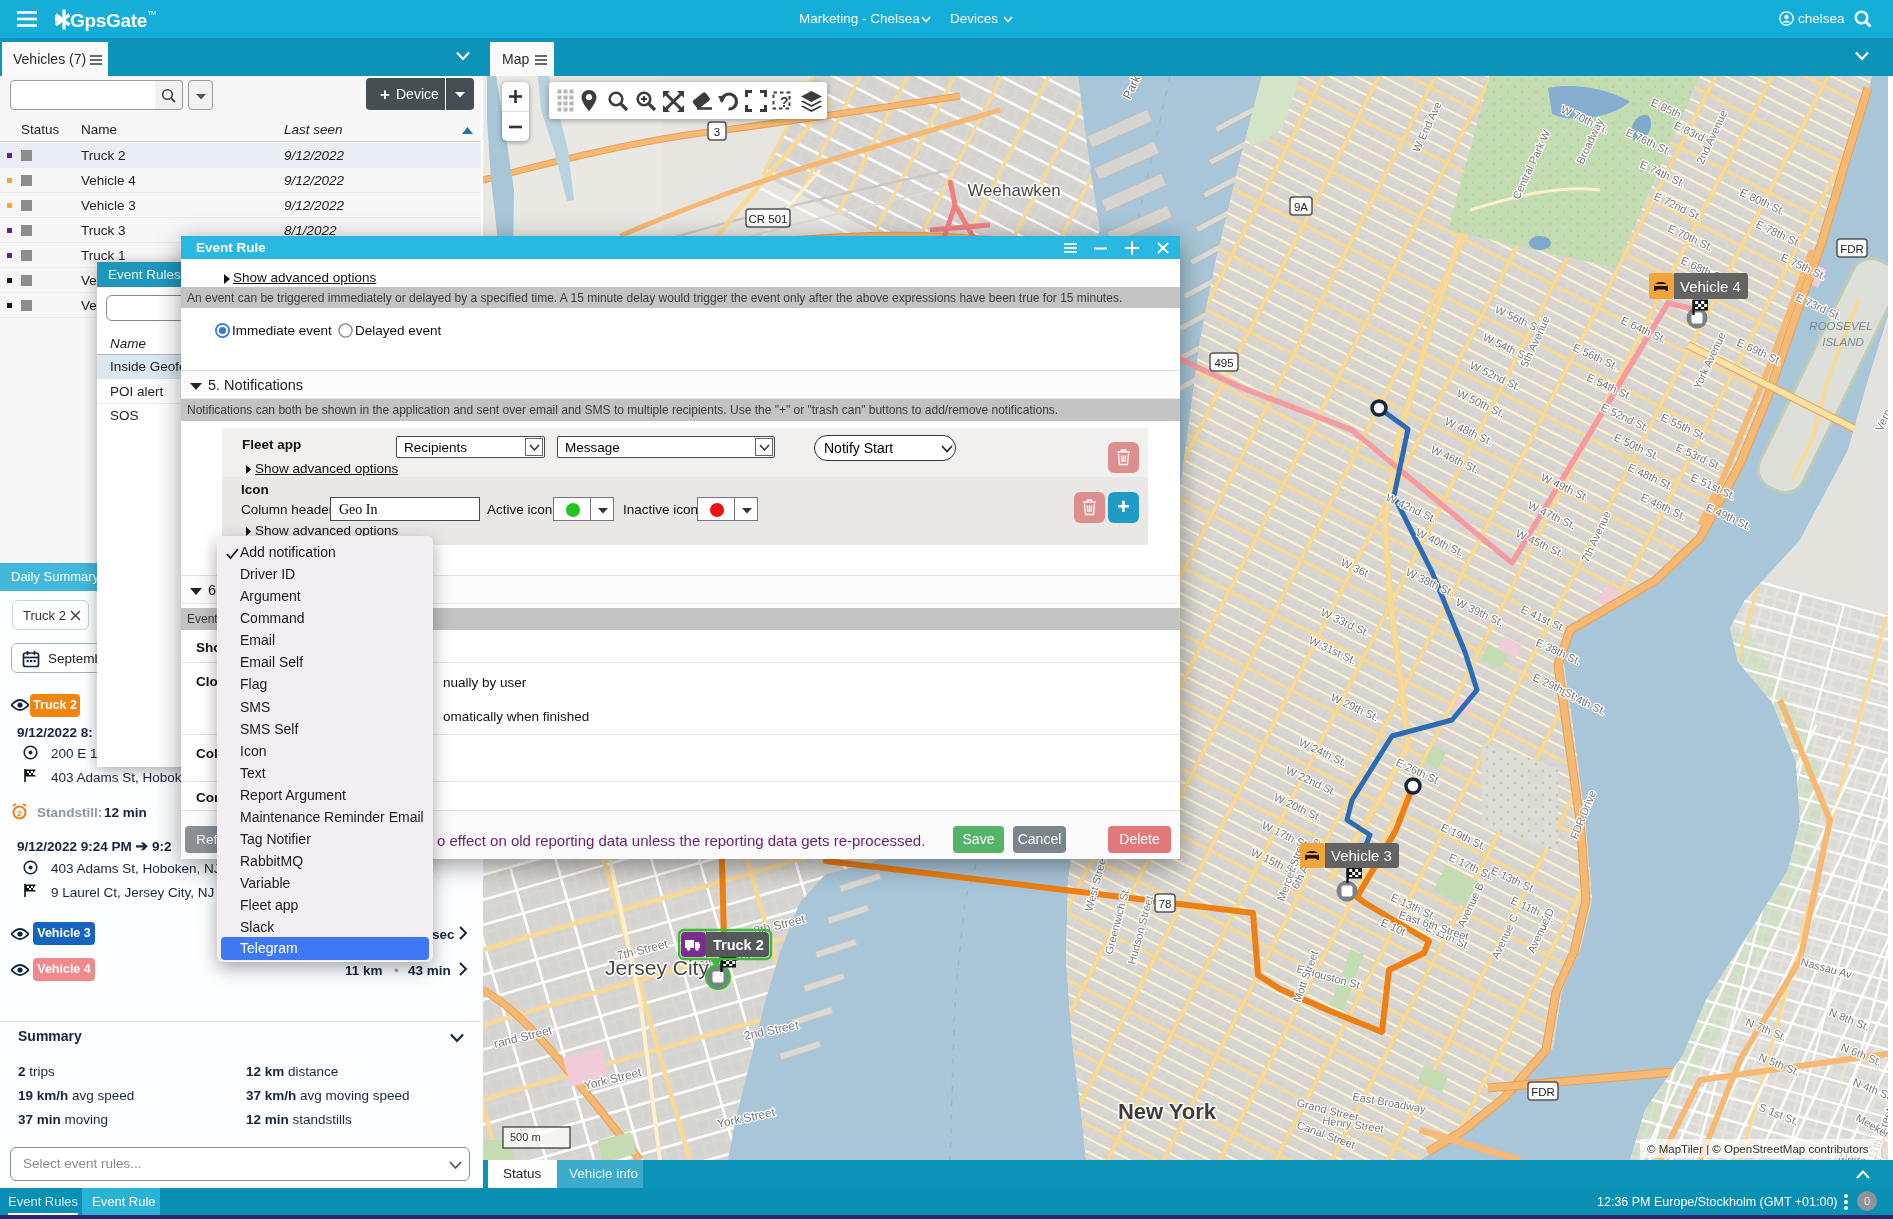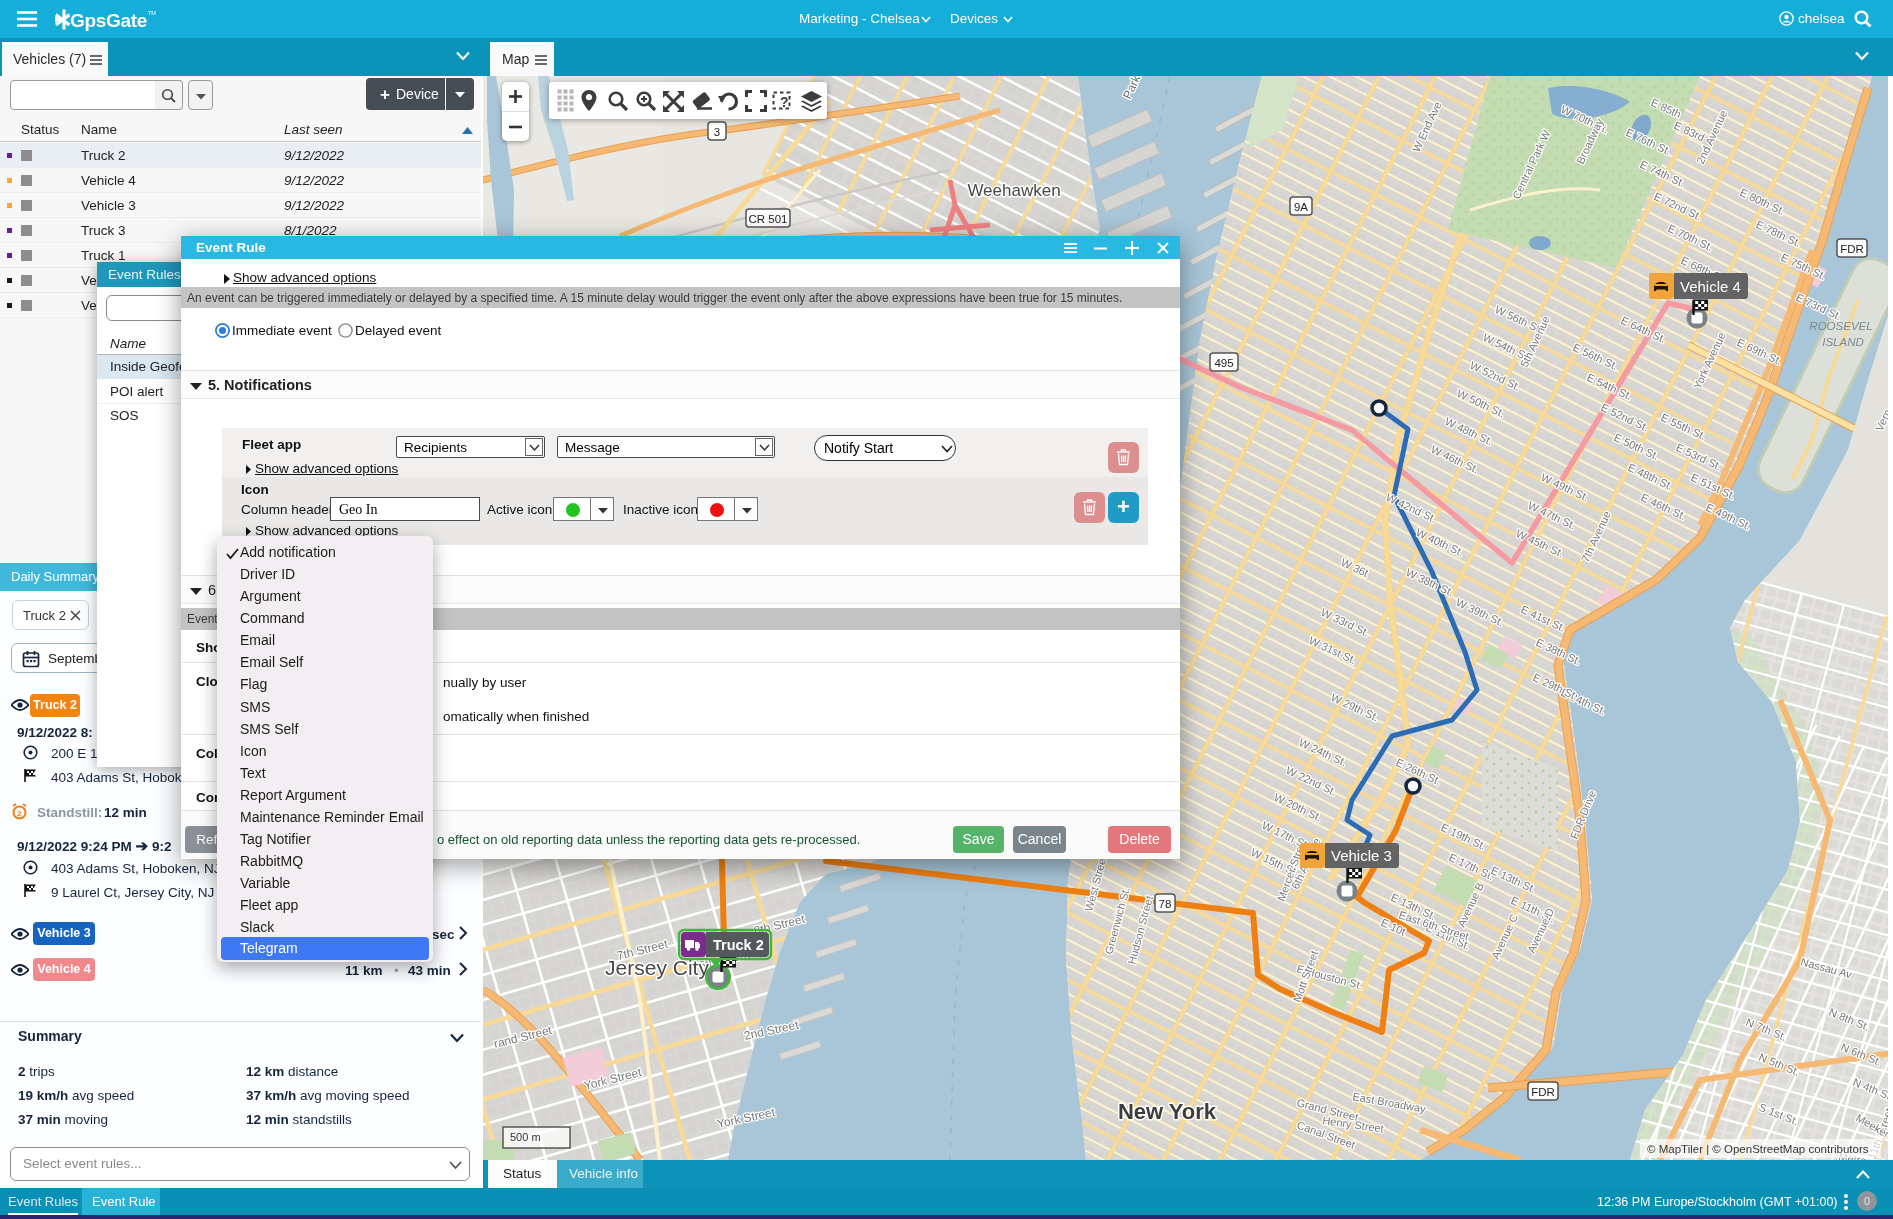--- a/index.html
+++ b/index.html
@@ -1053,23 +1053,26 @@
   <span class="lbl" style="left:51px;top:87px;">Immediate event</span>
   <svg class="abs" style="left:157px;top:87px" width="15" height="15">
       <circle cx="7.5" cy="7.5" r="6.6" fill="#fff" stroke="#8a8a8a" stroke-width="1.4"></circle>
     </svg>
   <span class="lbl" style="left:174px;top:87px;">Delayed event</span>
 
   <div class="abs" style="left:0;top:134px;width:999px;height:29px;background:#fbfbfb;border-top:1px solid #e2e2e2;border-bottom:1px solid #e8e8e8;">
     <svg class="abs" style="left:9px;top:11px" width="12" height="9">
         <path d="M0 1 L12 1 L6 8 Z" fill="#222"></path>
       </svg>
-    <span class="abs seclabel" style="left:27px;top:6px;font-weight:bold;">5. Notifications</span>
-  </div>
-
+    <span class="abs seclabel" style="left:27px;top:6px;font-weight:normal;">5. Notifications</span>
+  </div>
+
+  <div class="gband" style="top:163px;height:22px;">
+      <span class="abs" style="left:6px;top:4px;">Notifications can both be shown in the application and sent over email and SMS to multiple recipients. Use the "+" or "trash can" buttons to add/remove notifications.</span>
+    </div>
 
   <div class="abs" style="left:41px;top:192px;width:926px;height:49px;background:#f1f0ef;"></div>
   <div class="abs" style="left:41px;top:241px;width:926px;height:68px;background:#e9e8e6;"></div>
   <span class="lbl bold" style="left:61px;top:201px;">Fleet app</span>
   <div class="inp" style="left:215px;top:200px;width:149px;height:22px;border-radius:2px;">
     <span class="abs" style="left:7px;top:3px;font-size:13.5px;">Recipients</span>
     <div class="abs" style="left:128px;top:1px;width:18px;height:18px;border:1px solid #666;background:#fefefe;">
         <svg class="abs" style="left:3px;top:5px" width="11" height="8">
           <path d="M1 1 L5.5 6 L10 1" stroke="#333" stroke-width="1.5" fill="none"></path>
         </svg>
@@ -1164,21 +1167,21 @@
   <div class="abs" style="left:0;top:426px;width:999px;height:1px;background:#e5e5e5;"></div>
   <span class="lbl bold" style="left:15px;top:438px;">Close</span>
   <span class="lbl" style="left:262px;top:439px;">nually by user</span>
   <span class="lbl" style="left:262px;top:473px;">omatically when finished</span>
   <div class="abs" style="left:0;top:498px;width:999px;height:1px;background:#e5e5e5;"></div>
   <span class="lbl bold" style="left:15px;top:510px;">Color</span>
   <div class="abs" style="left:0;top:545px;width:999px;height:1px;background:#e5e5e5;"></div>
   <span class="lbl bold" style="left:15px;top:554px;">Comment</span>
   <div class="abs" style="left:0;top:574px;width:999px;height:49px;background:#fafafa;border-top:1px solid #e2e2e2;"></div>
   <div class="btn" style="left:4px;top:590px;width:70px;height:27px;background:#8a9096;font-size:13.5px;line-height:27px;">Refresh</div>
-  <span class="abs" style="left:256px;top:596px;font-size:13px;color:#14532d;">o effect on old reporting data unless the reporting data gets re-processed.</span>
+  <span class="abs" style="left:256px;top:596px;font-size:15px;color:#701a75;">o effect on old reporting data unless the reporting data gets re-processed.</span>
   <div class="btn" style="left:772px;top:590px;width:51px;height:27px;background:#55b46a;line-height:27px;">Save</div>
   <div class="btn" style="left:832px;top:590px;width:53px;height:27px;background:#7b858c;line-height:27px;">Cancel</div>
   <div class="btn" style="left:927px;top:590px;width:63px;height:27px;background:#e2787c;line-height:27px;">Delete</div>
 </div>
 <div id="menu" class="abs">
   <svg class="abs" style="left:9px;top:12px" width="13" height="12">
       <path d="M1 6 L4.5 10 L12 1" stroke="#1b1b1b" stroke-width="1.8" fill="none"></path>
     </svg>
   <div class="mitem" style="top:8px;">Add notification</div>
   <div class="mitem" style="top:30px;">Driver ID</div>

